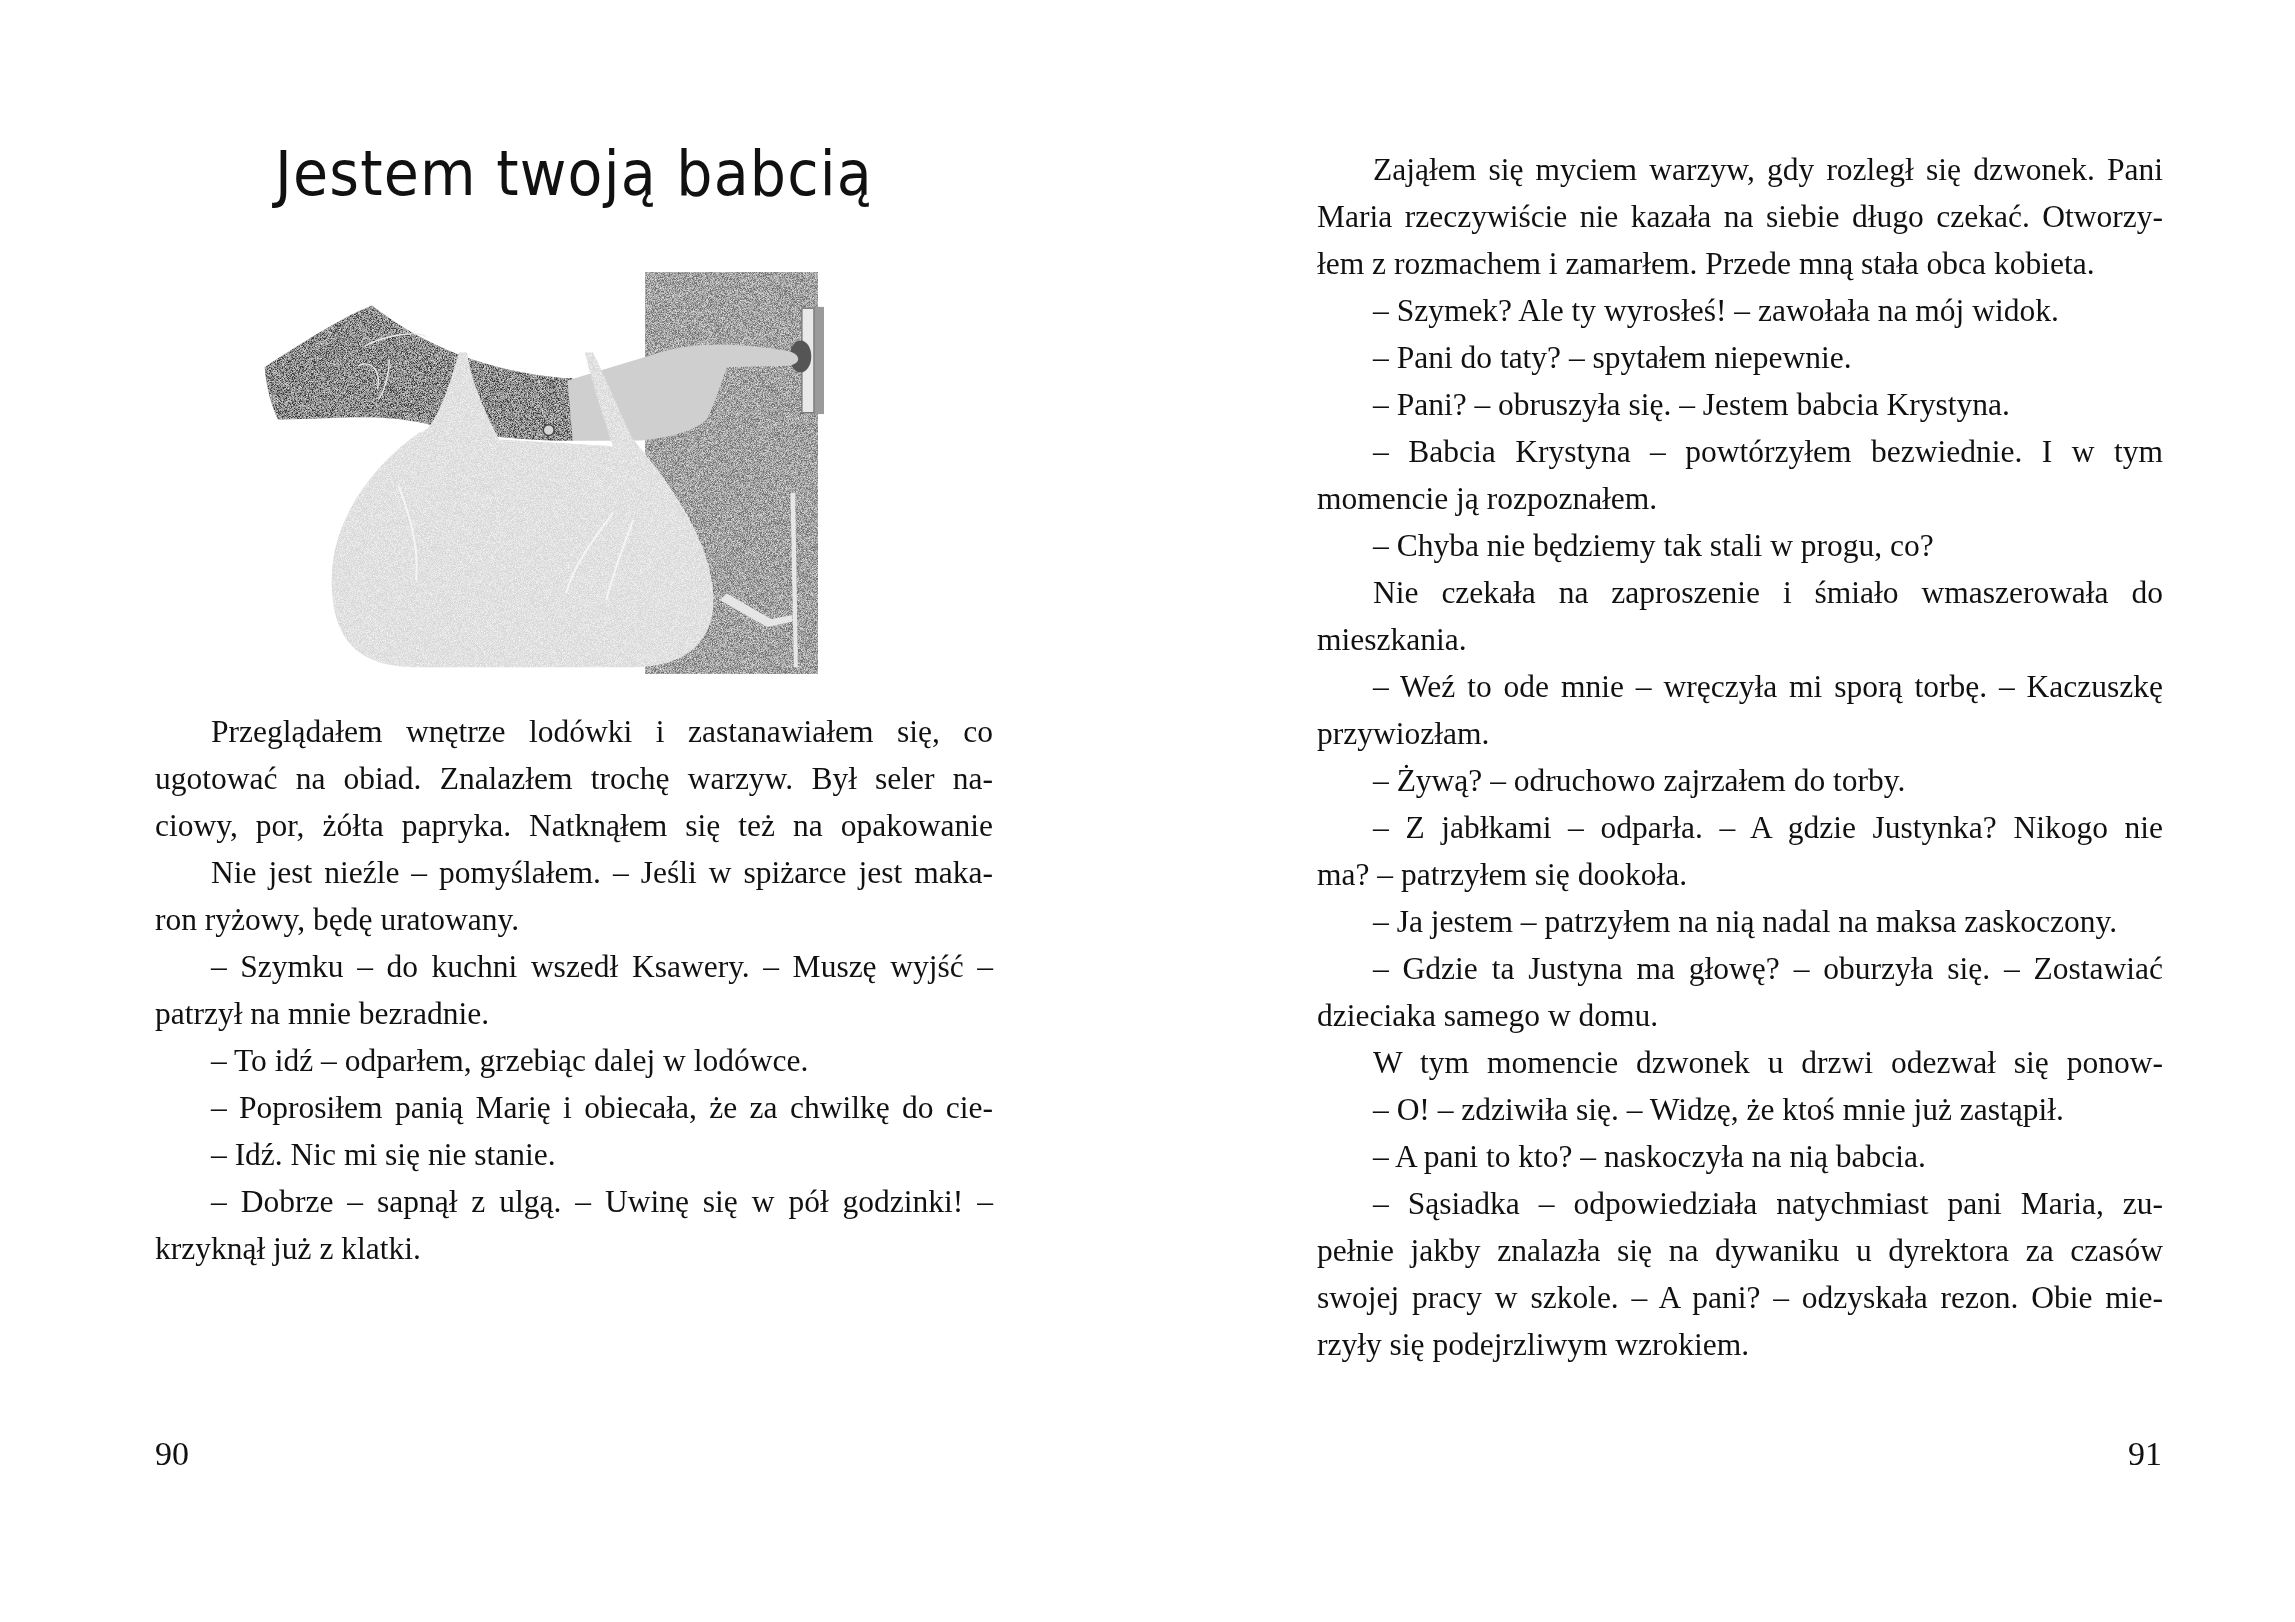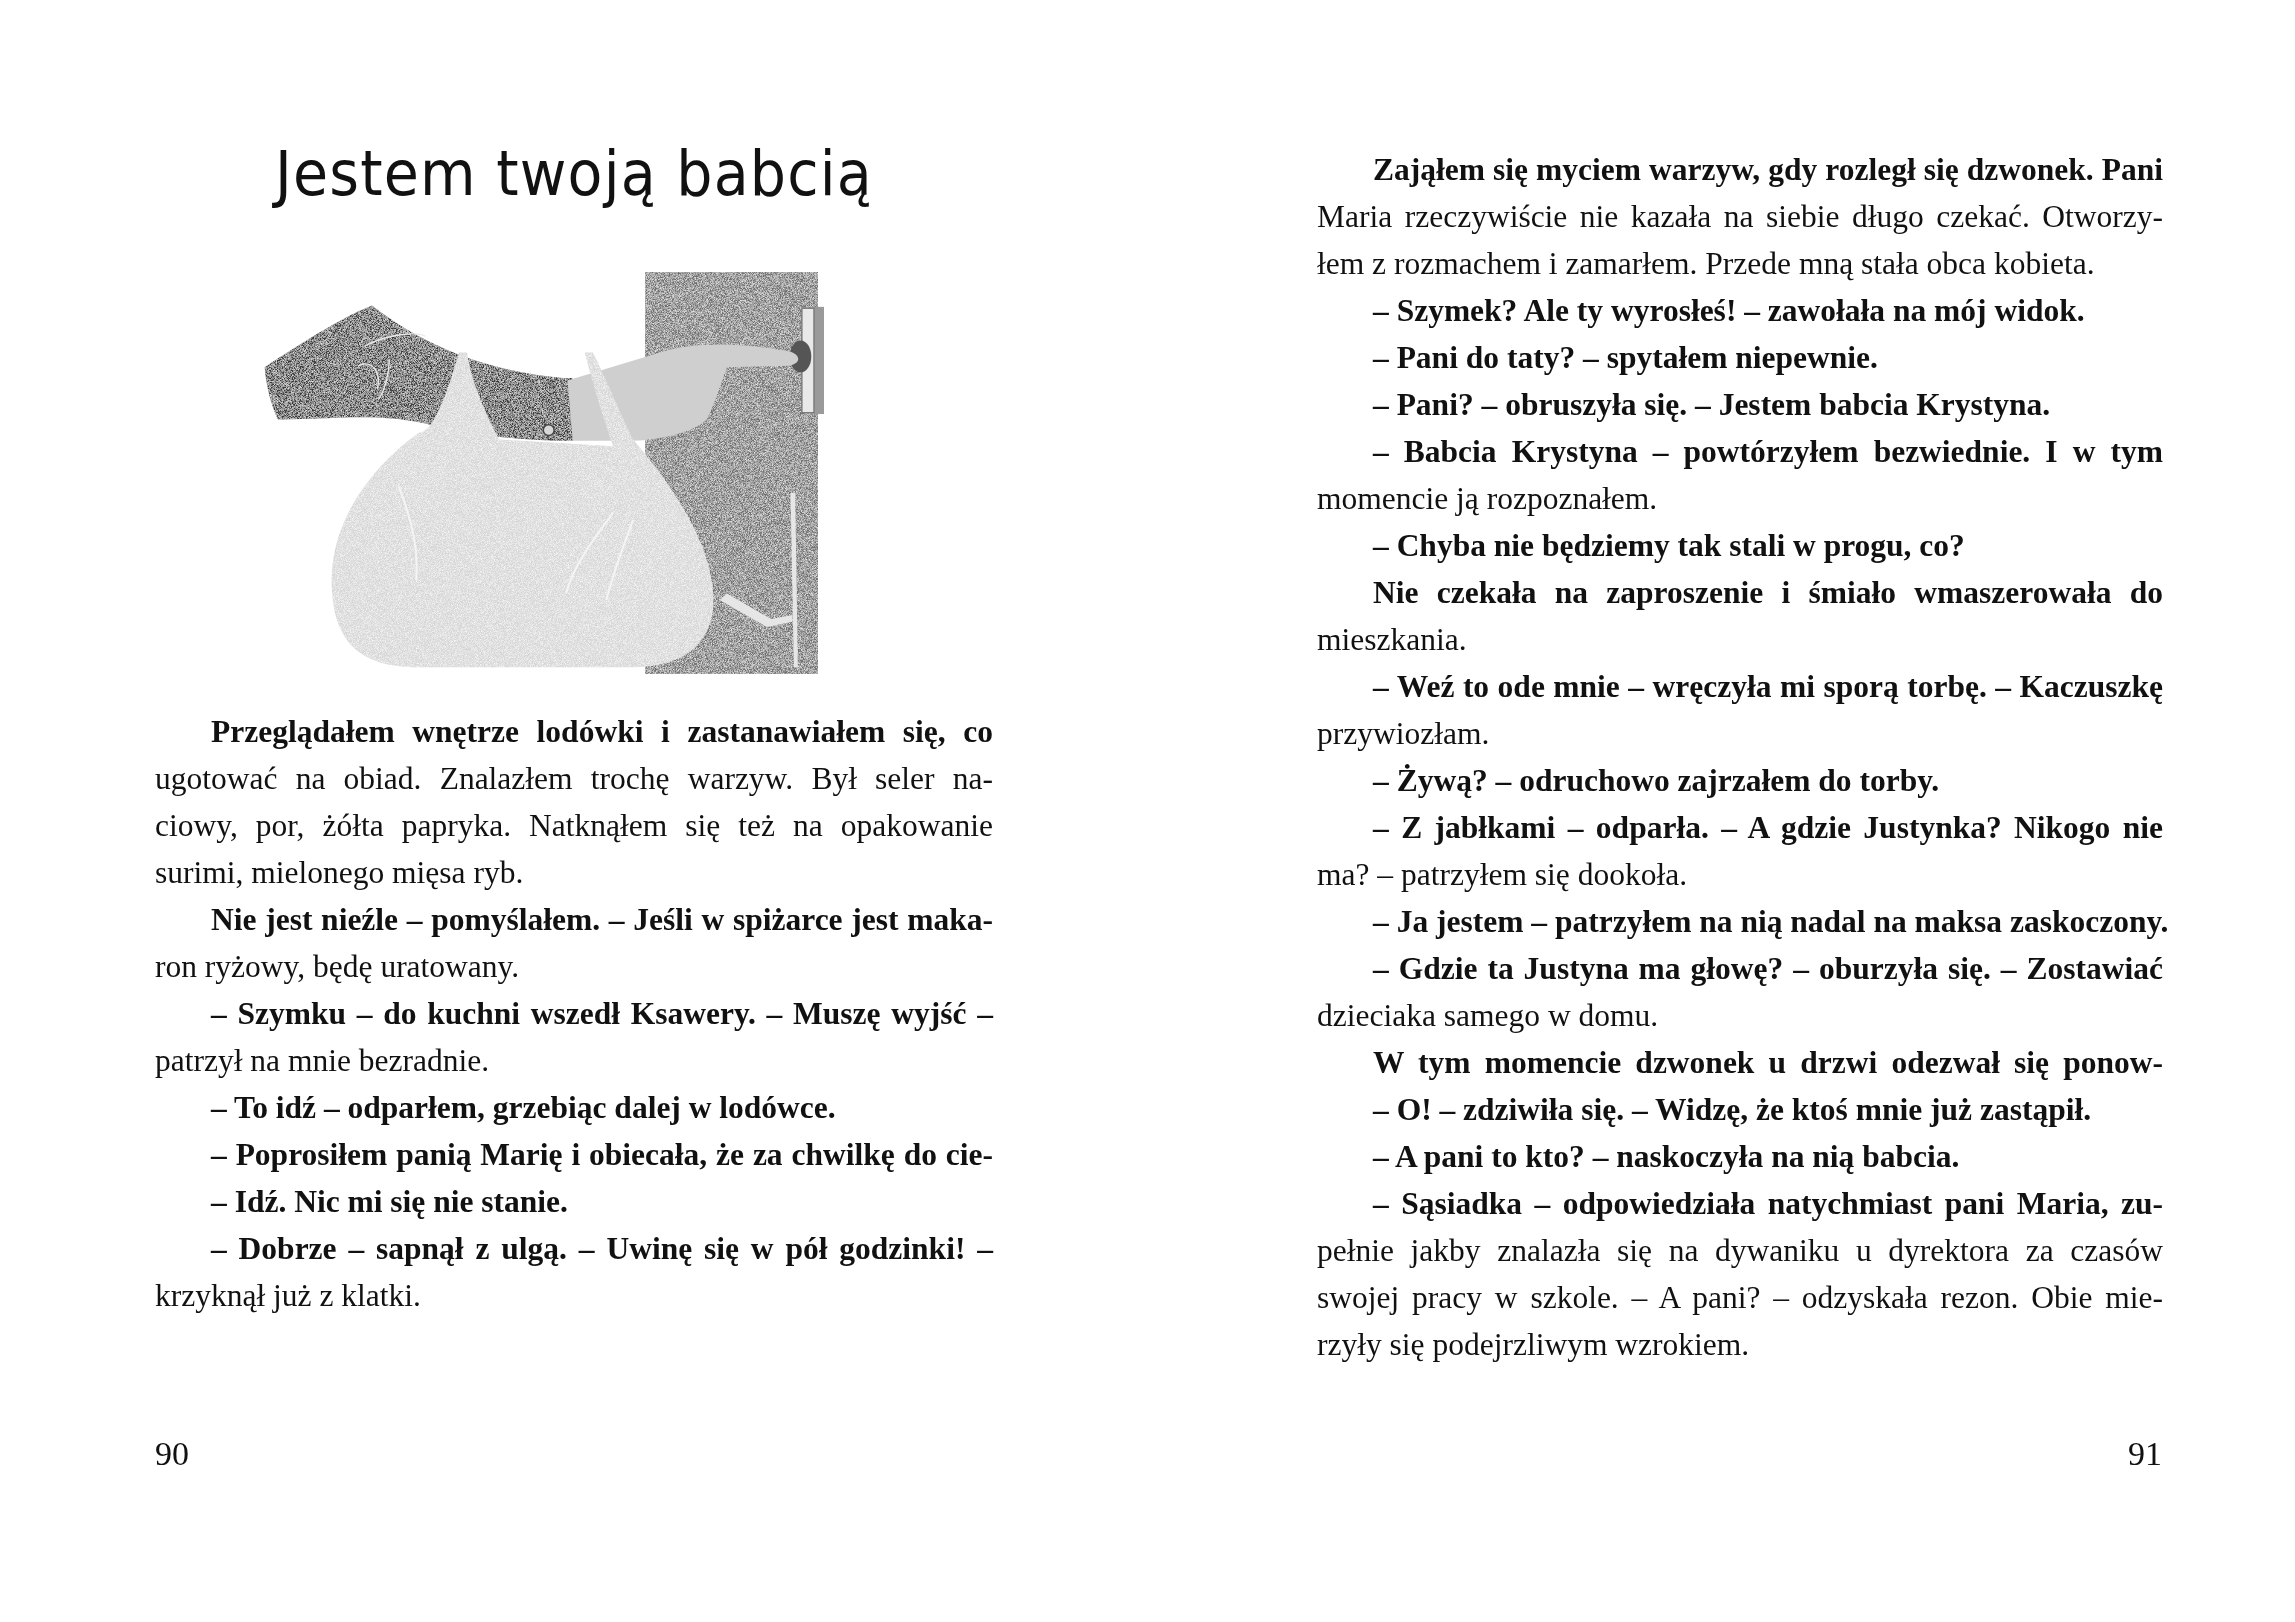--- a/index.html
+++ b/index.html
@@ -16,21 +16,21 @@
 
   .illustration { position:absolute; left:258px; top:265px; width:566px; height:416px; }
 
   .text-block { position:absolute; font-size:31.5px; line-height:47px; text-align:justify;
     hyphens:manual; }
   #left-text { left:155px; width:838px; top:708px; }
   #right-text { left:170px; width:846px; top:146px; }
 
   .tl { display:block; white-space:nowrap; text-align-last:justify; }
   .tl.last { text-align-last:left; }
-  .tl.ind { padding-left:56px;font-weight:bold; }
+  .tl.ind { padding-left:56px; }
 
   .page-number { position:absolute; top:1435px; font-size:34px; margin:0; }
   #page-left .page-number { left:155px; }
   #page-right .page-number { right:133px; }
 </style>
 </head>
 <body>
 
 <div class="page" id="page-left">
   <h1 class="chapter-title">Jestem twoją babcią</h1>
@@ -71,21 +71,20 @@
     <g>
       <path d="M300 130 C280 200 260 250 240 250 C170 300 110 380 110 470 C110 560 150 600 240 600 L560 600 C640 600 680 560 680 500 C680 420 620 330 560 260 C540 220 520 170 500 130 L488 130 C500 180 520 240 530 270 L360 260 C340 220 320 180 312 130 Z" fill="#d6d6d6" filter="url(#grain)"></path>
       <path d="M210 330 C230 380 240 430 236 470 M530 370 C500 410 470 450 460 490 M560 380 C545 420 530 460 520 500" stroke="#f4f4f4" stroke-width="3" fill="none"></path>
     </g>
   </svg>
 
   <div class="text-block" id="left-text">
       <span class="tl ind">Przeglądałem wnętrze lodówki i zastanawiałem się, co</span>
       <span class="tl">ugotować na obiad. Znalazłem trochę warzyw. Był seler na-</span>
       <span class="tl">ciowy, por, żółta papryka. Natknąłem się też na opakowanie</span>
-      <span class="tl last">surimi, mielonego mięsa ryb.</span>
       <span class="tl ind">Nie jest nieźle – pomyślałem. – Jeśli w spiżarce jest maka-</span>
       <span class="tl last">ron ryżowy, będę uratowany.</span>
       <span class="tl ind">– Szymku – do kuchni wszedł Ksawery. – Muszę wyjść –</span>
       <span class="tl last">patrzył na mnie bezradnie.</span>
       <span class="tl ind last">– To idź – odparłem, grzebiąc dalej w lodówce.</span>
       <span class="tl ind">– Poprosiłem panią Marię i obiecała, że za chwilkę do cie-</span>
       <span class="tl ind last">– Idź. Nic mi się nie stanie.</span>
       <span class="tl ind">– Dobrze – sapnął z ulgą. – Uwinę się w pół godzinki! –</span>
       <span class="tl last">krzyknął już z klatki.</span>
     </div>

